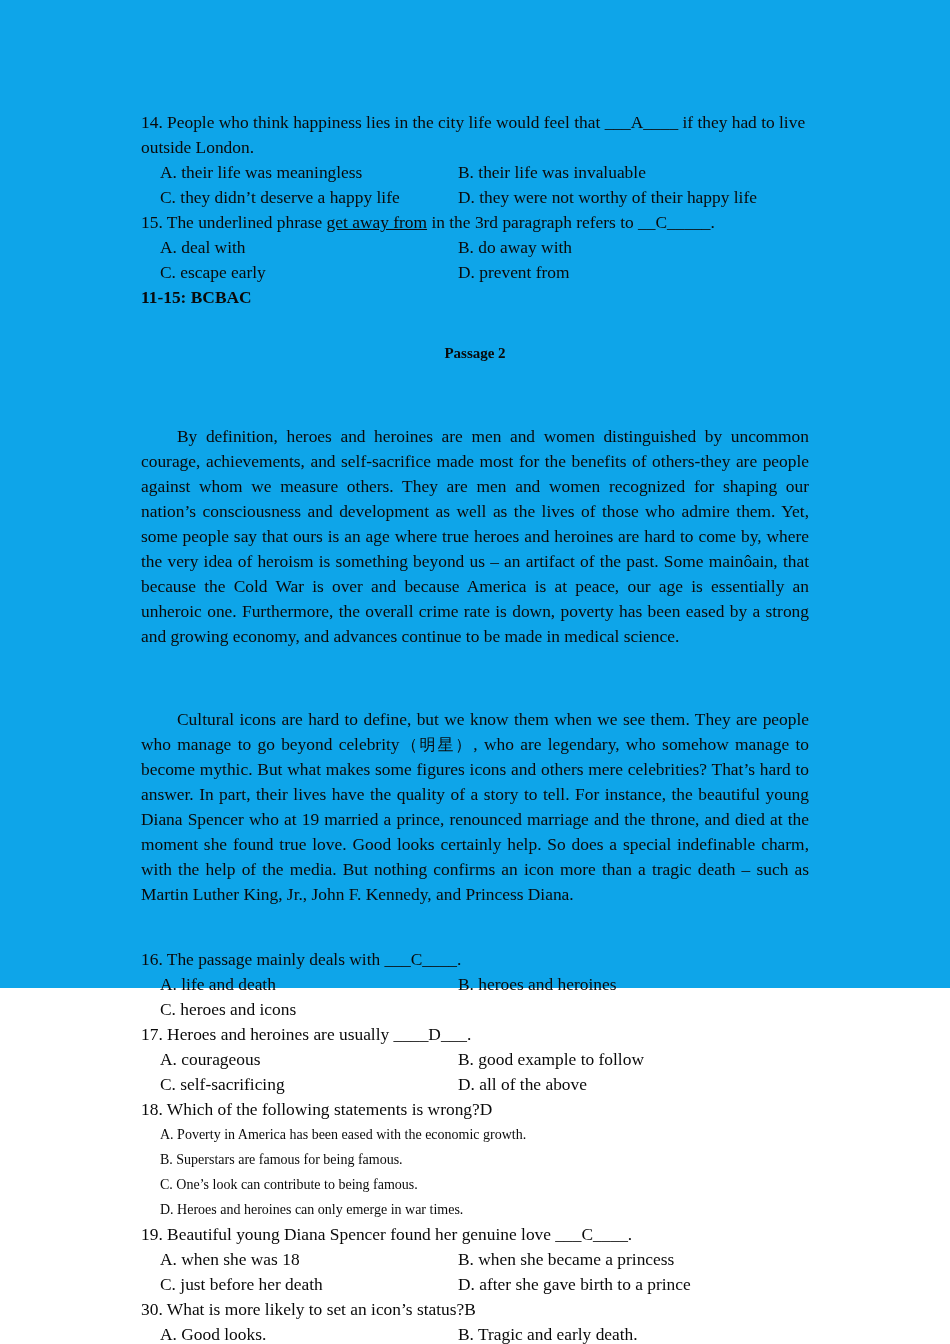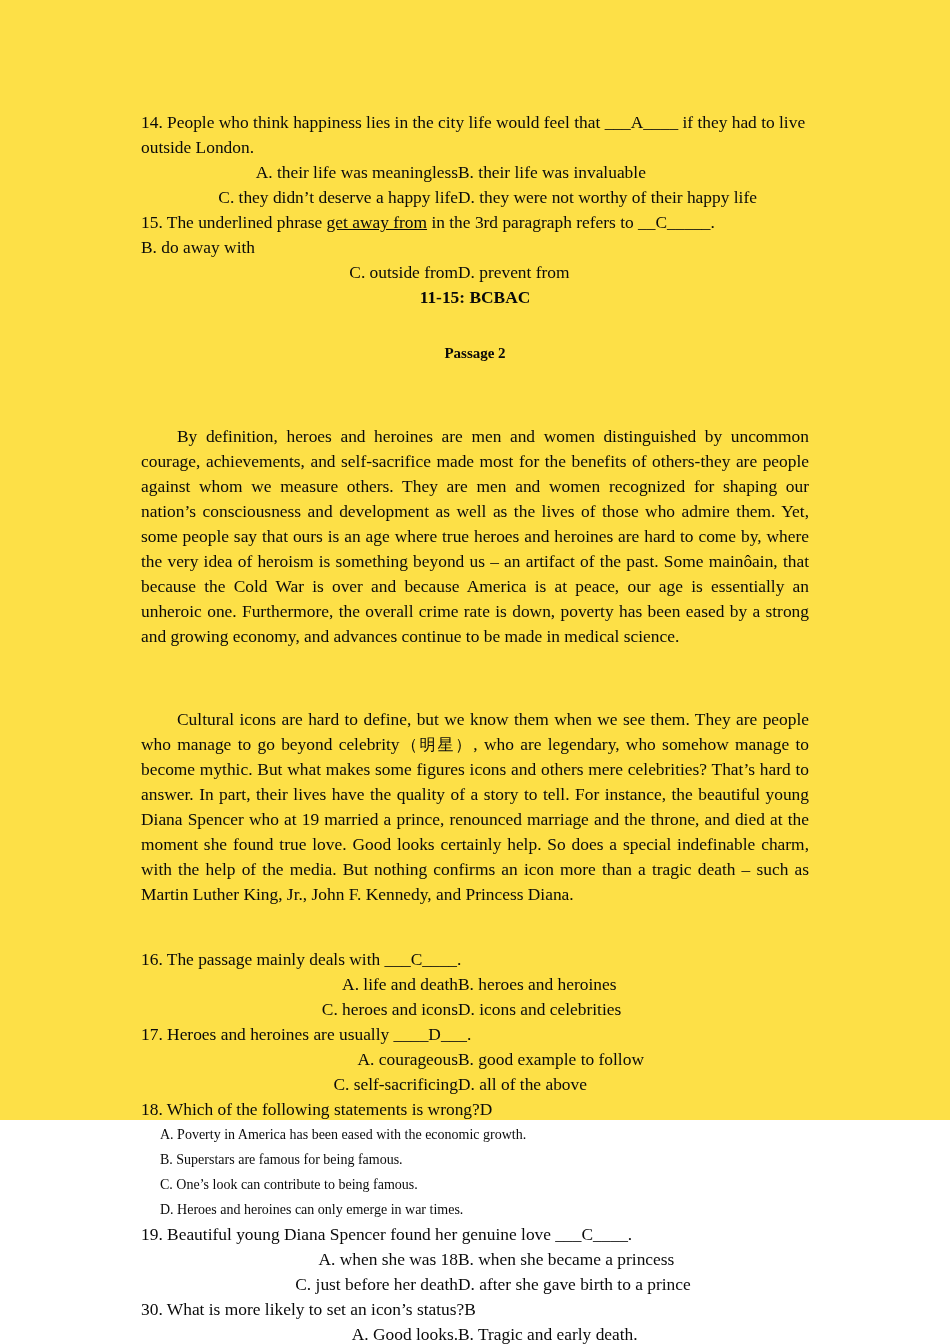--- a/index.html
+++ b/index.html
@@ -12,22 +12,22 @@
     height: 1344px;
     font-family: "Liberation Serif", "DejaVu Serif", serif;
     color: #0a0a0a;
     position: relative;
     overflow: hidden;
   }
   #page {
     position: absolute;
     left: 0; top: 0;
     width: 950px;
-    height: 1120px;
-    background: #fde047;
+    height: 988px;
+    background: #0ea5e9;
   }
   .content {
     position: absolute;
     left: 141px;
     top: 110px;
     width: 668px;
   }
 
   
   .qline {
@@ -56,21 +56,20 @@
   .center-head {
     font-size: 15px;
     line-height: 25px;
     font-weight: bold;
     text-align: center;
     width: 668px;
     margin: 0;
   }
   .bold {
     font-weight: bold;
-    text-align: center;
   }
   .uline {
     text-decoration: underline;
   }
   .cn {
     font-family: "DejaVu Sans", "Liberation Sans", sans-serif;
     font-size: 16px;
   }
 
   
@@ -78,21 +77,20 @@
     display: flex;
     font-size: 17.4px;
     line-height: 25px;
     width: 668px;
   }
   .opt-col-a {
     width: 317px;
     padding-left: 19px;
     box-sizing: border-box;
     flex: 0 0 317px;
-    text-align: right;
   }
   .opt-col-b {
     flex: 1 1 auto;
   }
   
   .opt-single {
     font-size: 14px;
     line-height: 25px;
     padding-left: 19px;
     width: 668px;
@@ -115,24 +113,25 @@
       <div class="opt-col-a">A. their life was meaningless</div>
       <div class="opt-col-b">B. their life was invaluable</div>
     </div>
     <div class="opt-row">
       <div class="opt-col-a">C. they didn’t deserve a happy life</div>
       <div class="opt-col-b">D. they were not worthy of their happy life</div>
     </div>
 
     <div class="qline wrap"><span>15. The underlined phrase </span><span class="uline">get away from</span><span> in the 3rd paragraph refers to __C_____.</span></div>
     <div class="opt-row">
+      <div class="opt-col-a">A. deal with</div>
       <div class="opt-col-b">B. do away with</div>
     </div>
     <div class="opt-row">
-      <div class="opt-col-a">C. outside from</div>
+      <div class="opt-col-a">C. escape early</div>
       <div class="opt-col-b">D. prevent from</div>
     </div>
 
     <div class="qline wrap bold">11-15: BCBAC</div>
 
     <div class="spacer-lg"></div>
 
     <div class="center-head">Passage 2</div>
 
     <div class="spacer-sm"></div>
@@ -145,21 +144,20 @@
 
     <div class="spacer-xl"></div>
 
     <div class="qline wrap">16. The passage mainly deals with ___C____.</div>
     <div class="opt-row">
       <div class="opt-col-a">A. life and death</div>
       <div class="opt-col-b">B. heroes and heroines</div>
     </div>
     <div class="opt-row">
       <div class="opt-col-a">C. heroes and icons</div>
-      <div class="opt-col-b">D. icons and celebrities</div>
     </div>
 
     <div class="qline wrap">17. Heroes and heroines are usually ____D___.</div>
     <div class="opt-row">
       <div class="opt-col-a">A. courageous</div>
       <div class="opt-col-b">B. good example to follow</div>
     </div>
     <div class="opt-row">
       <div class="opt-col-a">C. self-sacrificing</div>
       <div class="opt-col-b">D. all of the above</div>

